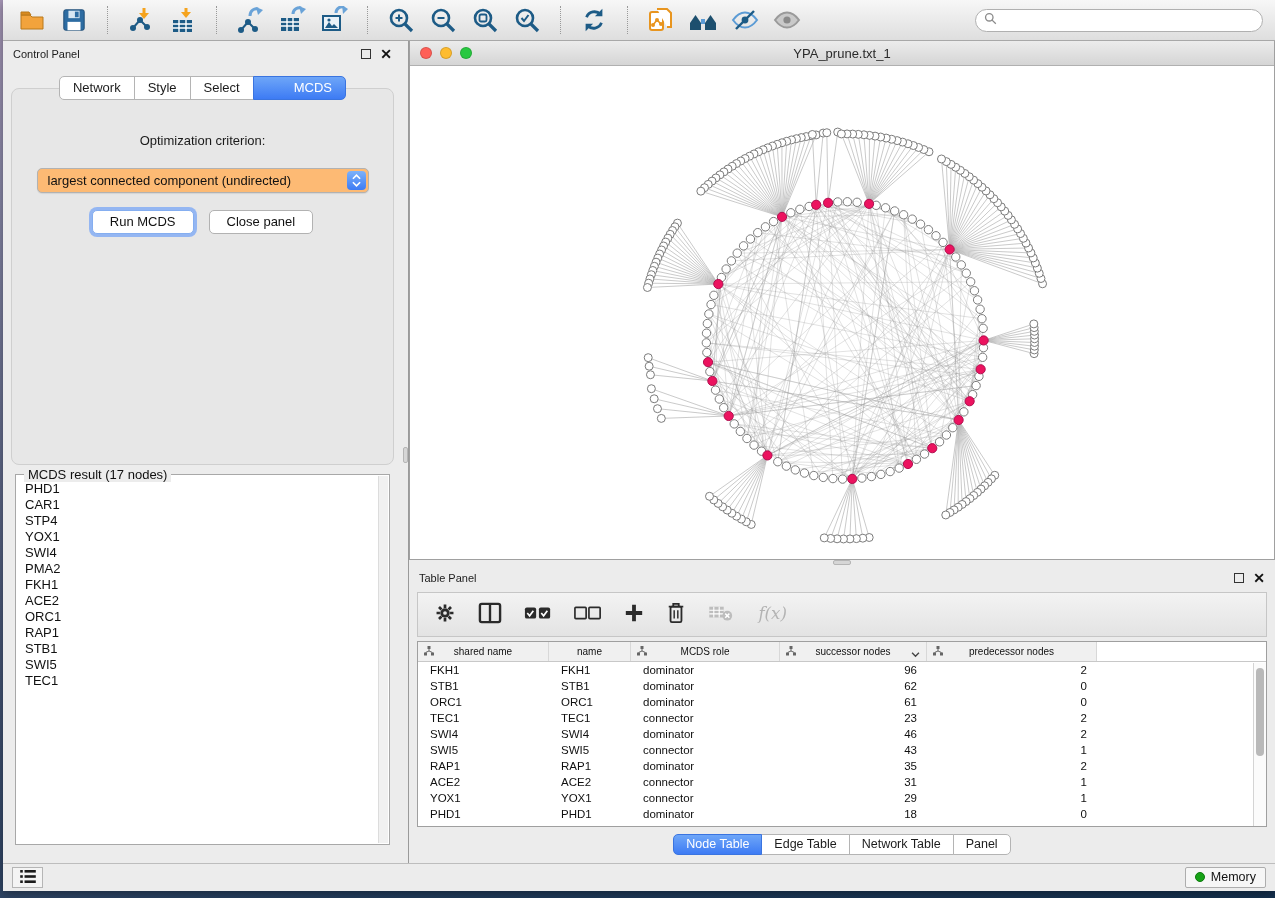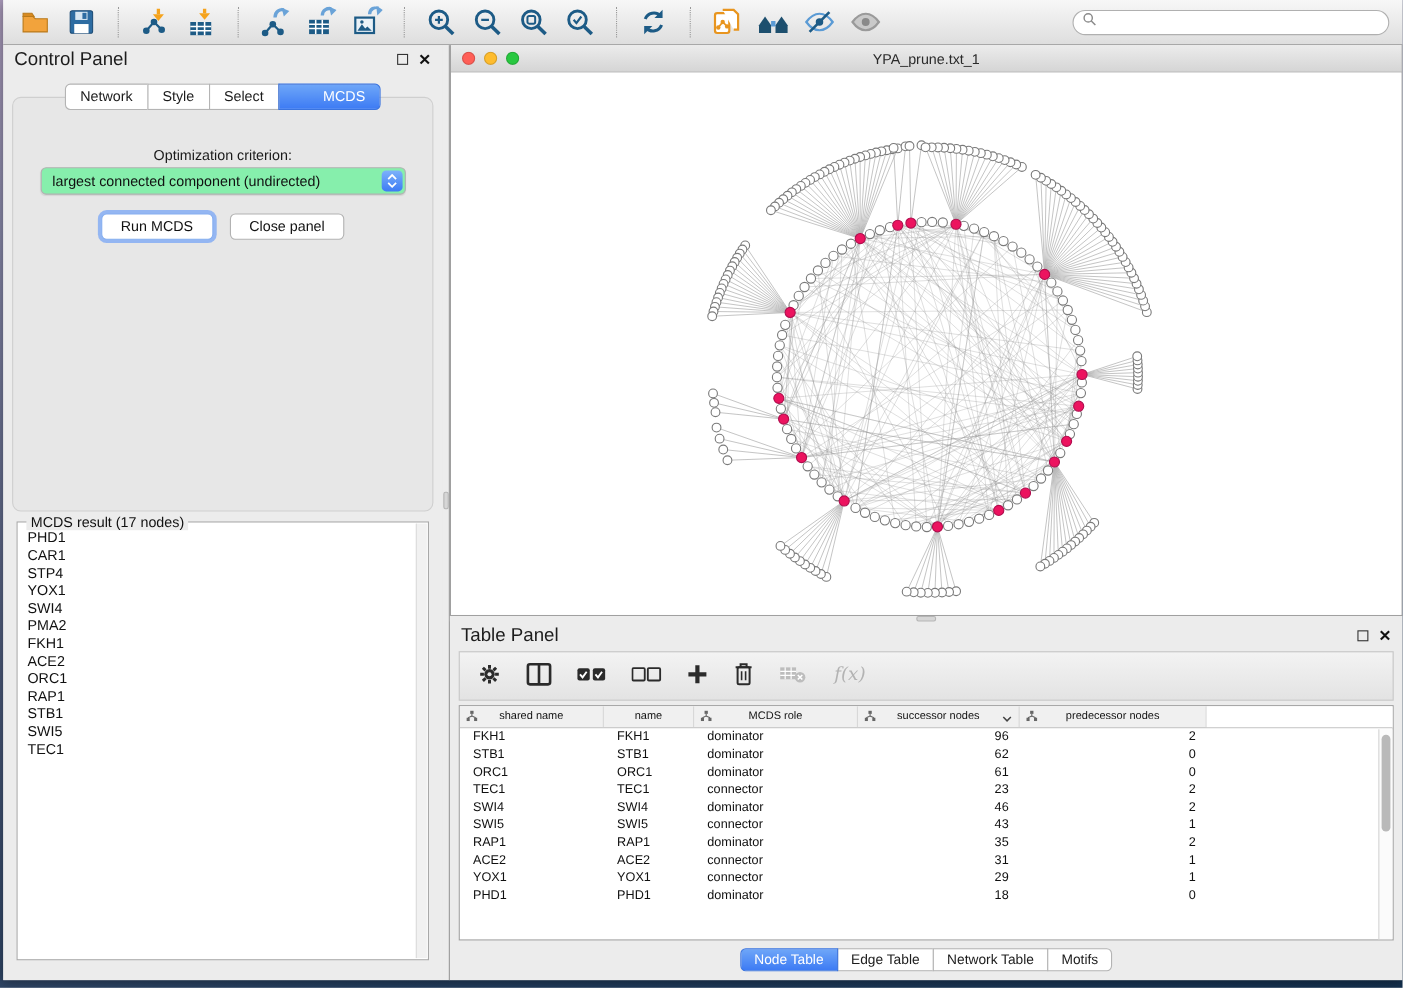--- a/index.html
+++ b/index.html
@@ -22,36 +22,36 @@
   .searchbox { margin-left:auto; width:288px; height:23px; background:#fff; border:1px solid #b0b0b0;
     border-radius:12px; display:flex; align-items:center; padding:0 8px; gap:5px; }
   .searchbox input { border:0; outline:none; flex:1; font:12px "Liberation Sans",sans-serif; background:transparent; }
 
   
   .main { flex:1; min-height:0; display:flex; }
 
   
   .control-panel { width:399px; flex:none; background:#ececec; display:flex; flex-direction:column; }
   .panel-title-row { height:26px; flex:none; display:flex; align-items:center; padding:0 10px; gap:9px; }
-  .panel-title { font-size:17px; color:#1c1c1c; flex:1; }
+  .panel-title { font-size:11px; color:#1c1c1c; flex:1; }
   .float-btn { width:10px; height:10px; border:1.6px solid #333; display:inline-block; cursor:pointer; }
   .close-x { font-size:14px; font-weight:bold; color:#111; cursor:pointer; line-height:10px; }
 
   .seg-tabs { display:flex; justify-content:center; flex:none;align-items:flex-end; }
   .seg-tab { font-size:13px; color:#1c1c1c; background:#fff; border:1px solid #b4b4b4; padding:3px 13px 4px;
     margin-left:-1px; cursor:pointer; position:relative; }
   .seg-tab:first-child { border-radius:5px 0 0 5px; margin-left:0; }
   .seg-tab:last-child { border-radius:0 5px 5px 0; }
   .seg-tab.active { background:linear-gradient(#6ea6f8,#3d7bf4); border-color:#3a74e0; color:#fff; z-index:1;padding-left:40px; }
 
   .cp-tabs { margin-top:9px; }
   .cp-content { margin:-12px 8px 0; padding-top:44px; height:377px; flex:none; background:#e7e7e7;
     border:1px solid #cfcfcf; border-radius:8px; display:flex; flex-direction:column; align-items:center; }
   .opt-label { font-size:13px; color:#1a1a1a; }
-  .select { margin-top:4px; width:332px; height:25px; background:#86efac; border:1px solid #b2b2b2; border-radius:5px;
+  .select { margin-top:20px; width:332px; height:25px; background:#fdba74; border:1px solid #b2b2b2; border-radius:5px;
     display:flex; align-items:center; padding:0 2px 0 10px; cursor:pointer; box-shadow:0 1px 1px rgba(0,0,0,.08); }
   .select .sel-val { flex:1; font-size:13px; color:#111; white-space:nowrap; }
   .stepper { width:19px; height:19px; border-radius:4px; background:linear-gradient(#7db2fa,#3d7bf4);
     display:flex; flex-direction:column; align-items:center; justify-content:center; gap:1px; }
   .btn-row { margin-top:17px; display:flex; gap:15px; }
   .mac-btn { font:13px "Liberation Sans",sans-serif; color:#111; background:#fff; border:1px solid #b2b2b2;
     border-radius:5px; padding:3px 17px 4px; cursor:pointer; }
   .mac-btn.focus-ring { box-shadow:0 0 0 3px rgba(120,165,245,.75); border-color:#85aef0; }
 
   .groupbox { flex:1; margin:9px 12px 18px; border:1px solid #a8a8a8; background:#fff; position:relative; }
@@ -1135,19 +1135,35 @@
               </div>
             </div>
           <div class="tbl-scroll">
               <div class="tbl-thumb"></div>
             </div>
         </div>
         <div class="seg-tabs tbl-tabs" id="tbl-tabs">
             <div class="seg-tab active">Node Table</div>
             <div class="seg-tab">Edge Table</div>
             <div class="seg-tab">Network Table</div>
-            <div class="seg-tab">Motifs</div>
+            <div class="seg-tab">Panel</div>
           </div>
       </div>
     </div>
   </div>
 
+  <div class="status-bar">
+    <button class="list-btn">
+        <span><svg width="16" height="13" viewBox="0 0 18 15">
+            <rect x="0" y="0" width="3" height="3" fill="#1c1c1c"></rect>
+            <rect x="5" y="0" width="13" height="3" fill="#1c1c1c"></rect>
+            <rect x="0" y="6" width="3" height="3" fill="#1c1c1c"></rect>
+            <rect x="5" y="6" width="13" height="3" fill="#1c1c1c"></rect>
+            <rect x="0" y="12" width="3" height="3" fill="#1c1c1c"></rect>
+            <rect x="5" y="12" width="13" height="3" fill="#1c1c1c"></rect>
+          </svg></span>
+      </button>
+    <button class="memory-btn">
+      <span class="dot"></span>
+      <span>Memory</span>
+    </button>
+  </div>
 </div>
 
 </body></html>

